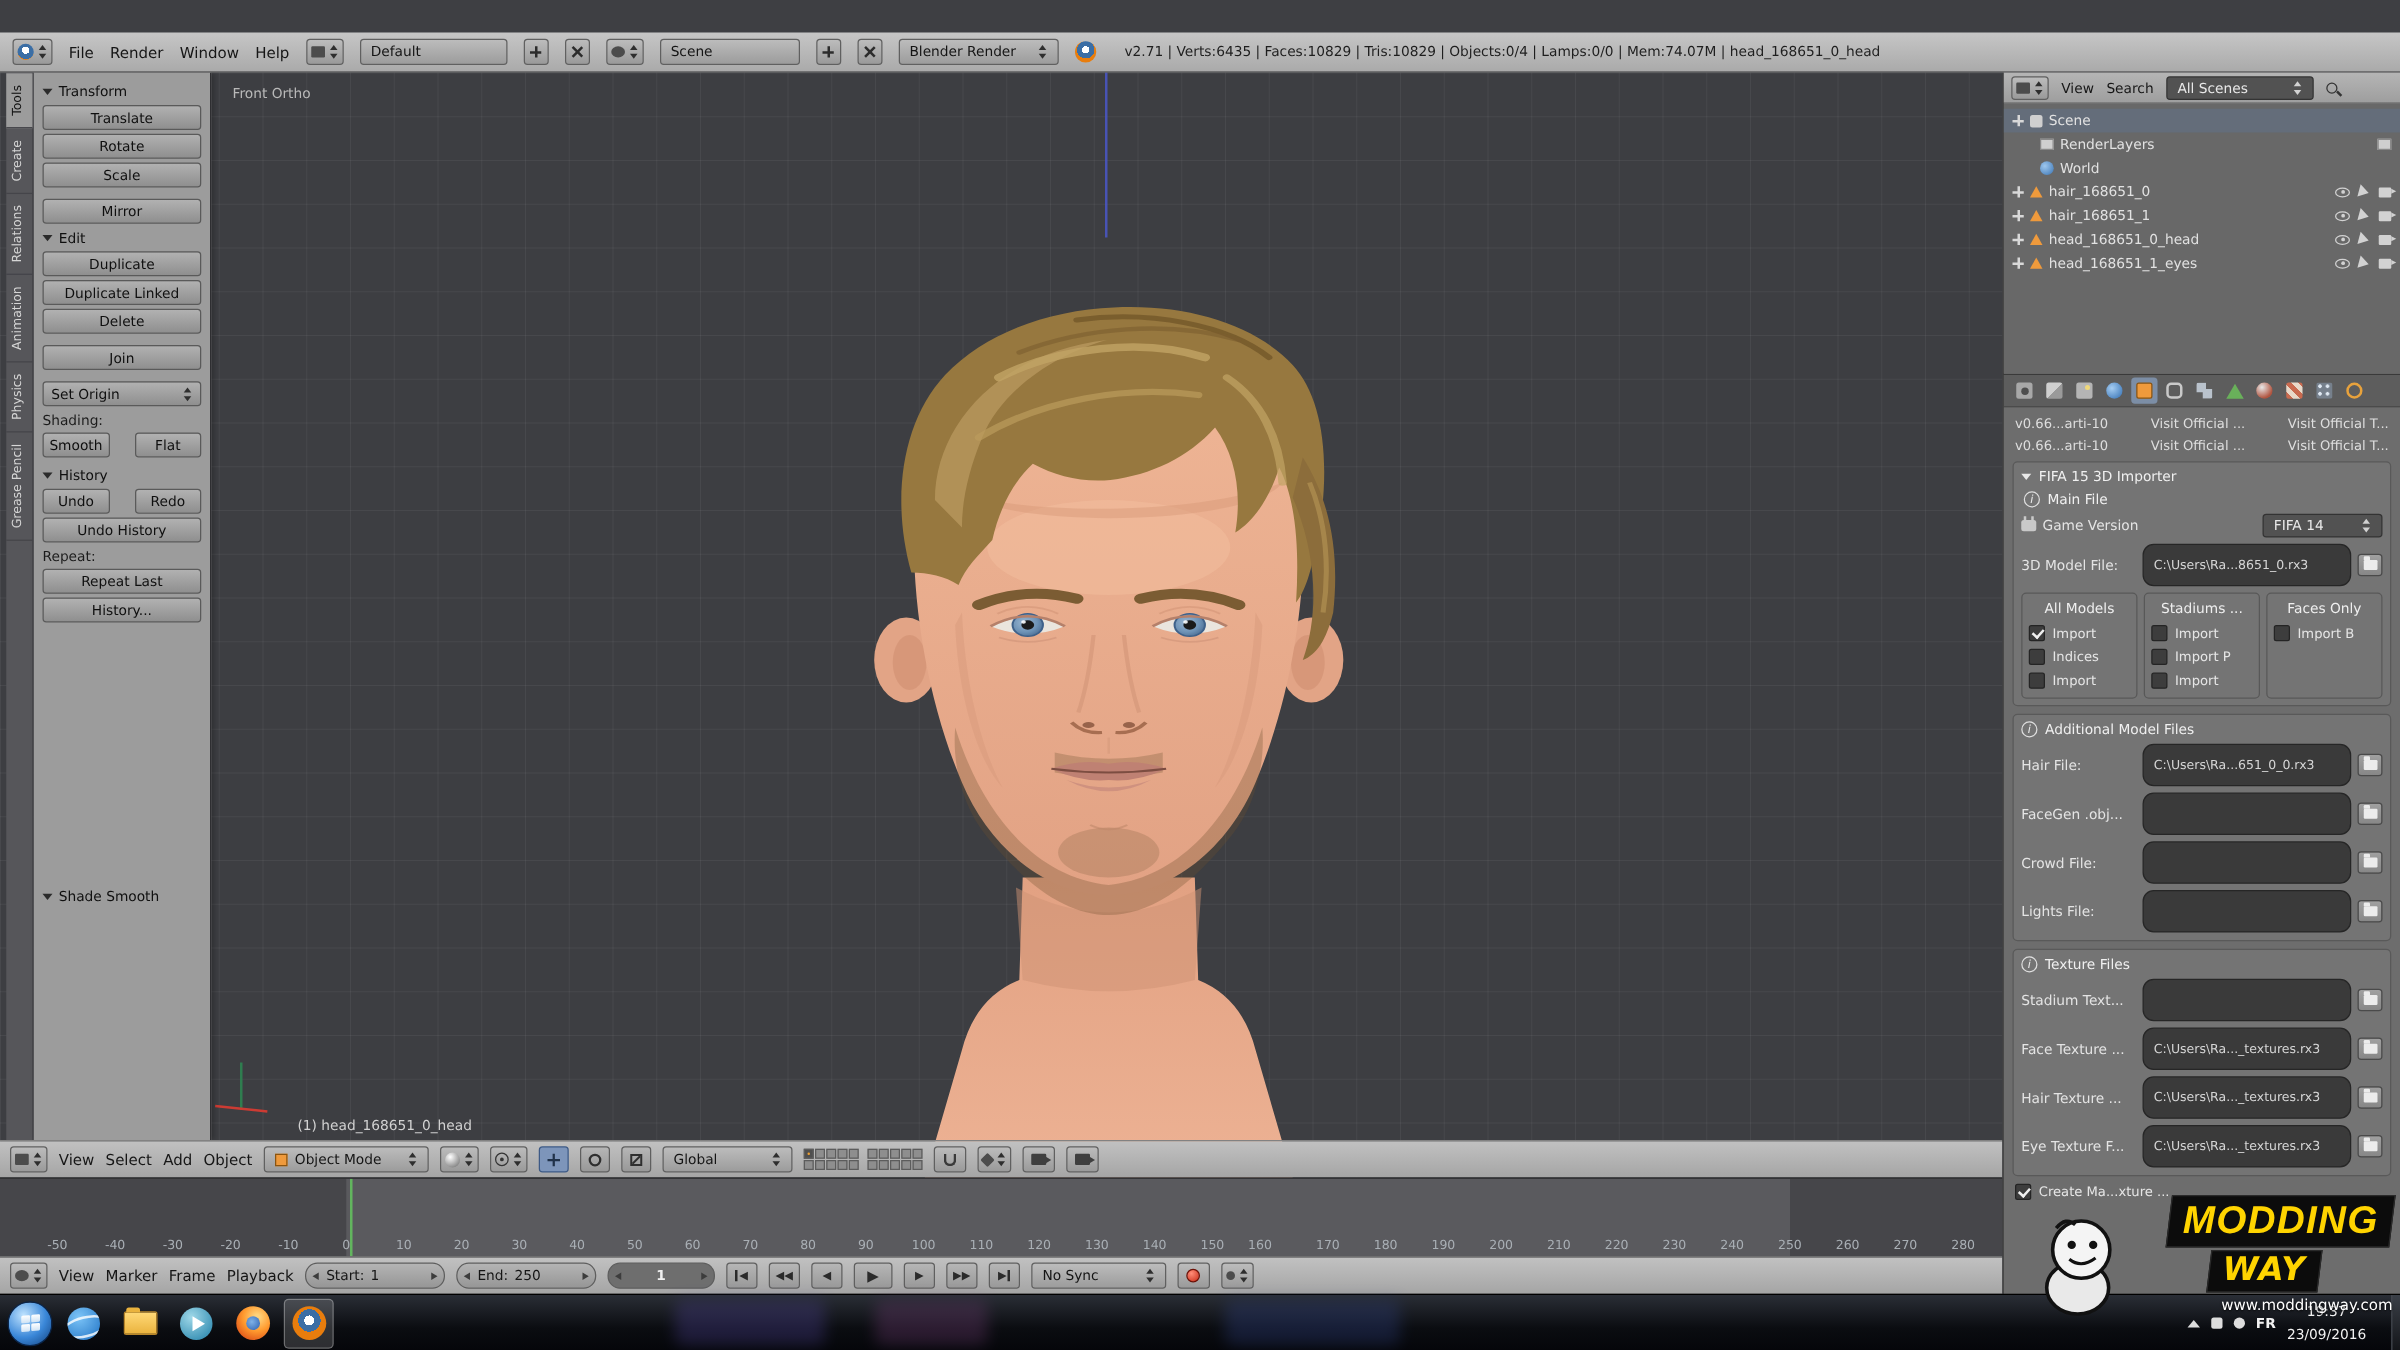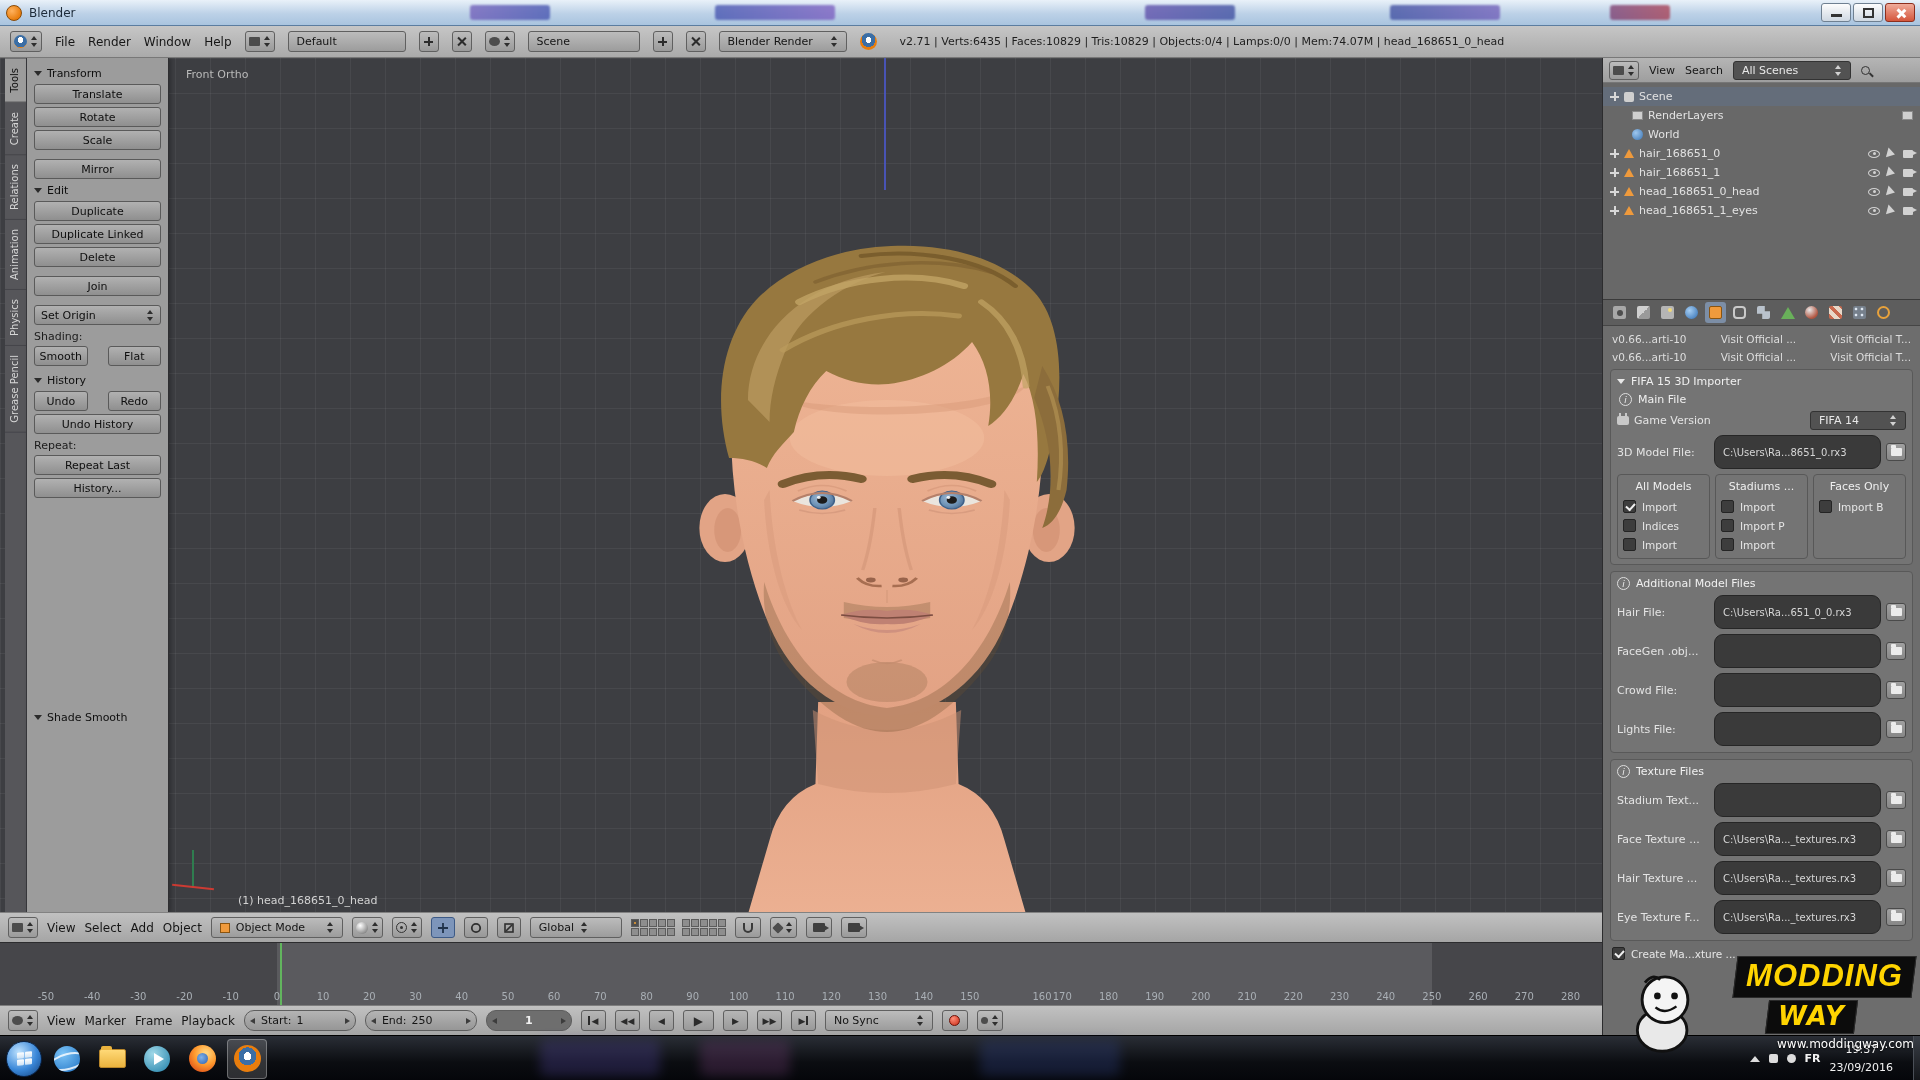--- a/index.html
+++ b/index.html
@@ -202,38 +202,20 @@
   .wm-b1 span{display:inline-block;transform:skewX(7deg);color:#ffd400;font-size:31px;font-weight:bold;font-style:italic;font-family:"Liberation Sans",sans-serif;letter-spacing:1px}
   .wm-b2{display:inline-block;background:#0c0c0c;padding:0 10px 2px;transform:skewX(-7deg);margin-top:2px;margin-right:58px;border:1px solid #2a2a2a}
   .wm-b2 span{display:inline-block;transform:skewX(7deg);color:#ffd400;font-size:26px;font-weight:bold;font-style:italic;letter-spacing:1px}
   .wm-url{margin-top:3px;color:#fff;font-size:12px;text-shadow:0 1px 2px #000}
 </style>
 </head>
 <body>
 
 <div class="screen">
 
-  <div class="titlebar">
-    <span class="app-icon"></span>
-    <span class="title-text">Blender</span>
-    <span class="glass" style="left:470px;width:80px;background:linear-gradient(90deg,#6f5bb8,#4150ae)"></span>
-    <span class="glass" style="left:715px;width:120px;background:linear-gradient(90deg,#4150ae,#7a5bbf)"></span>
-    <span class="glass" style="left:1145px;width:90px;background:linear-gradient(90deg,#5b4aa8,#3a4a9e)"></span>
-    <span class="glass" style="left:1390px;width:110px;background:linear-gradient(90deg,#3a4a9e,#6f5bb8)"></span>
-    <span class="glass" style="left:1610px;width:60px;background:linear-gradient(90deg,#7a3a6e,#a83a4e)"></span>
-    <div class="winbtns">
-      <div class="winbtn">
-          <span class="g-min"></span>
-        </div>
-      <div class="winbtn">
-          <span class="g-max"></span>
-        </div>
-      <div class="winbtn close g-x"></div>
-    </div>
-  </div>
 
   <div class="infobar">
     <span class="edbtn">
         <span class="blogo" style="width:13px;height:13px"></span>
         <span class="ud"></span>
       </span>
     <span class="menu">File</span>
     <span class="menu">Render</span>
     <span class="menu">Window</span>
     <span class="menu">Help</span>
@@ -463,21 +445,21 @@
           <svg width="12" height="12">
             <circle cx="6" cy="6" r="4.2" fill="none" stroke="#2f2f2f" stroke-width="1.8"></circle>
           </svg>
         </span>
       <span class="manip">
           <svg width="12" height="12">
             <rect x="2" y="2" width="8" height="8" fill="none" stroke="#2f2f2f" stroke-width="1.6"></rect>
             <path d="M3 9 L9 3" stroke="#2f2f2f" stroke-width="1.6"></path>
           </svg>
         </span>
-      <span class="widget" style="width:92px;">
+      <span class="widget" style="width:104px;justify-content:space-between">
           <span>Global</span>
           <span class="ud"></span>
         </span>
       <span class="layers">
         <span class="lgrid">
             <span class="lcell on"></span>
             <span class="lcell"></span>
             <span class="lcell"></span>
             <span class="lcell"></span>
             <span class="lcell"></span>
@@ -534,21 +516,21 @@
           <span class="tick" style="left: 554.1px;">60</span>
           <span class="tick" style="left: 600.3px;">70</span>
           <span class="tick" style="left: 646.5px;">80</span>
           <span class="tick" style="left: 692.7px;">90</span>
           <span class="tick" style="left: 738.9px;">100</span>
           <span class="tick" style="left: 785.1px;">110</span>
           <span class="tick" style="left: 831.3px;">120</span>
           <span class="tick" style="left: 877.5px;">130</span>
           <span class="tick" style="left: 923.7px;">140</span>
           <span class="tick" style="left: 969.9px;">150</span>
-          <span class="tick" style="left: 1042px; text-align: center;">160</span>
+          <span class="tick" style="left: 1008px; text-align: center;">160</span>
           <span class="tick" style="left: 1062.3px;">170</span>
           <span class="tick" style="left: 1108.5px;">180</span>
           <span class="tick" style="left: 1154.7px;">190</span>
           <span class="tick" style="left: 1200.9px;">200</span>
           <span class="tick" style="left: 1247.1px;">210</span>
           <span class="tick" style="left: 1293.3px;">220</span>
           <span class="tick" style="left: 1339.5px;">230</span>
           <span class="tick" style="left: 1385.7px;">240</span>
           <span class="tick" style="left: 1431.9px;">250</span>
           <span class="tick" style="left: 1478.1px;">260</span>

